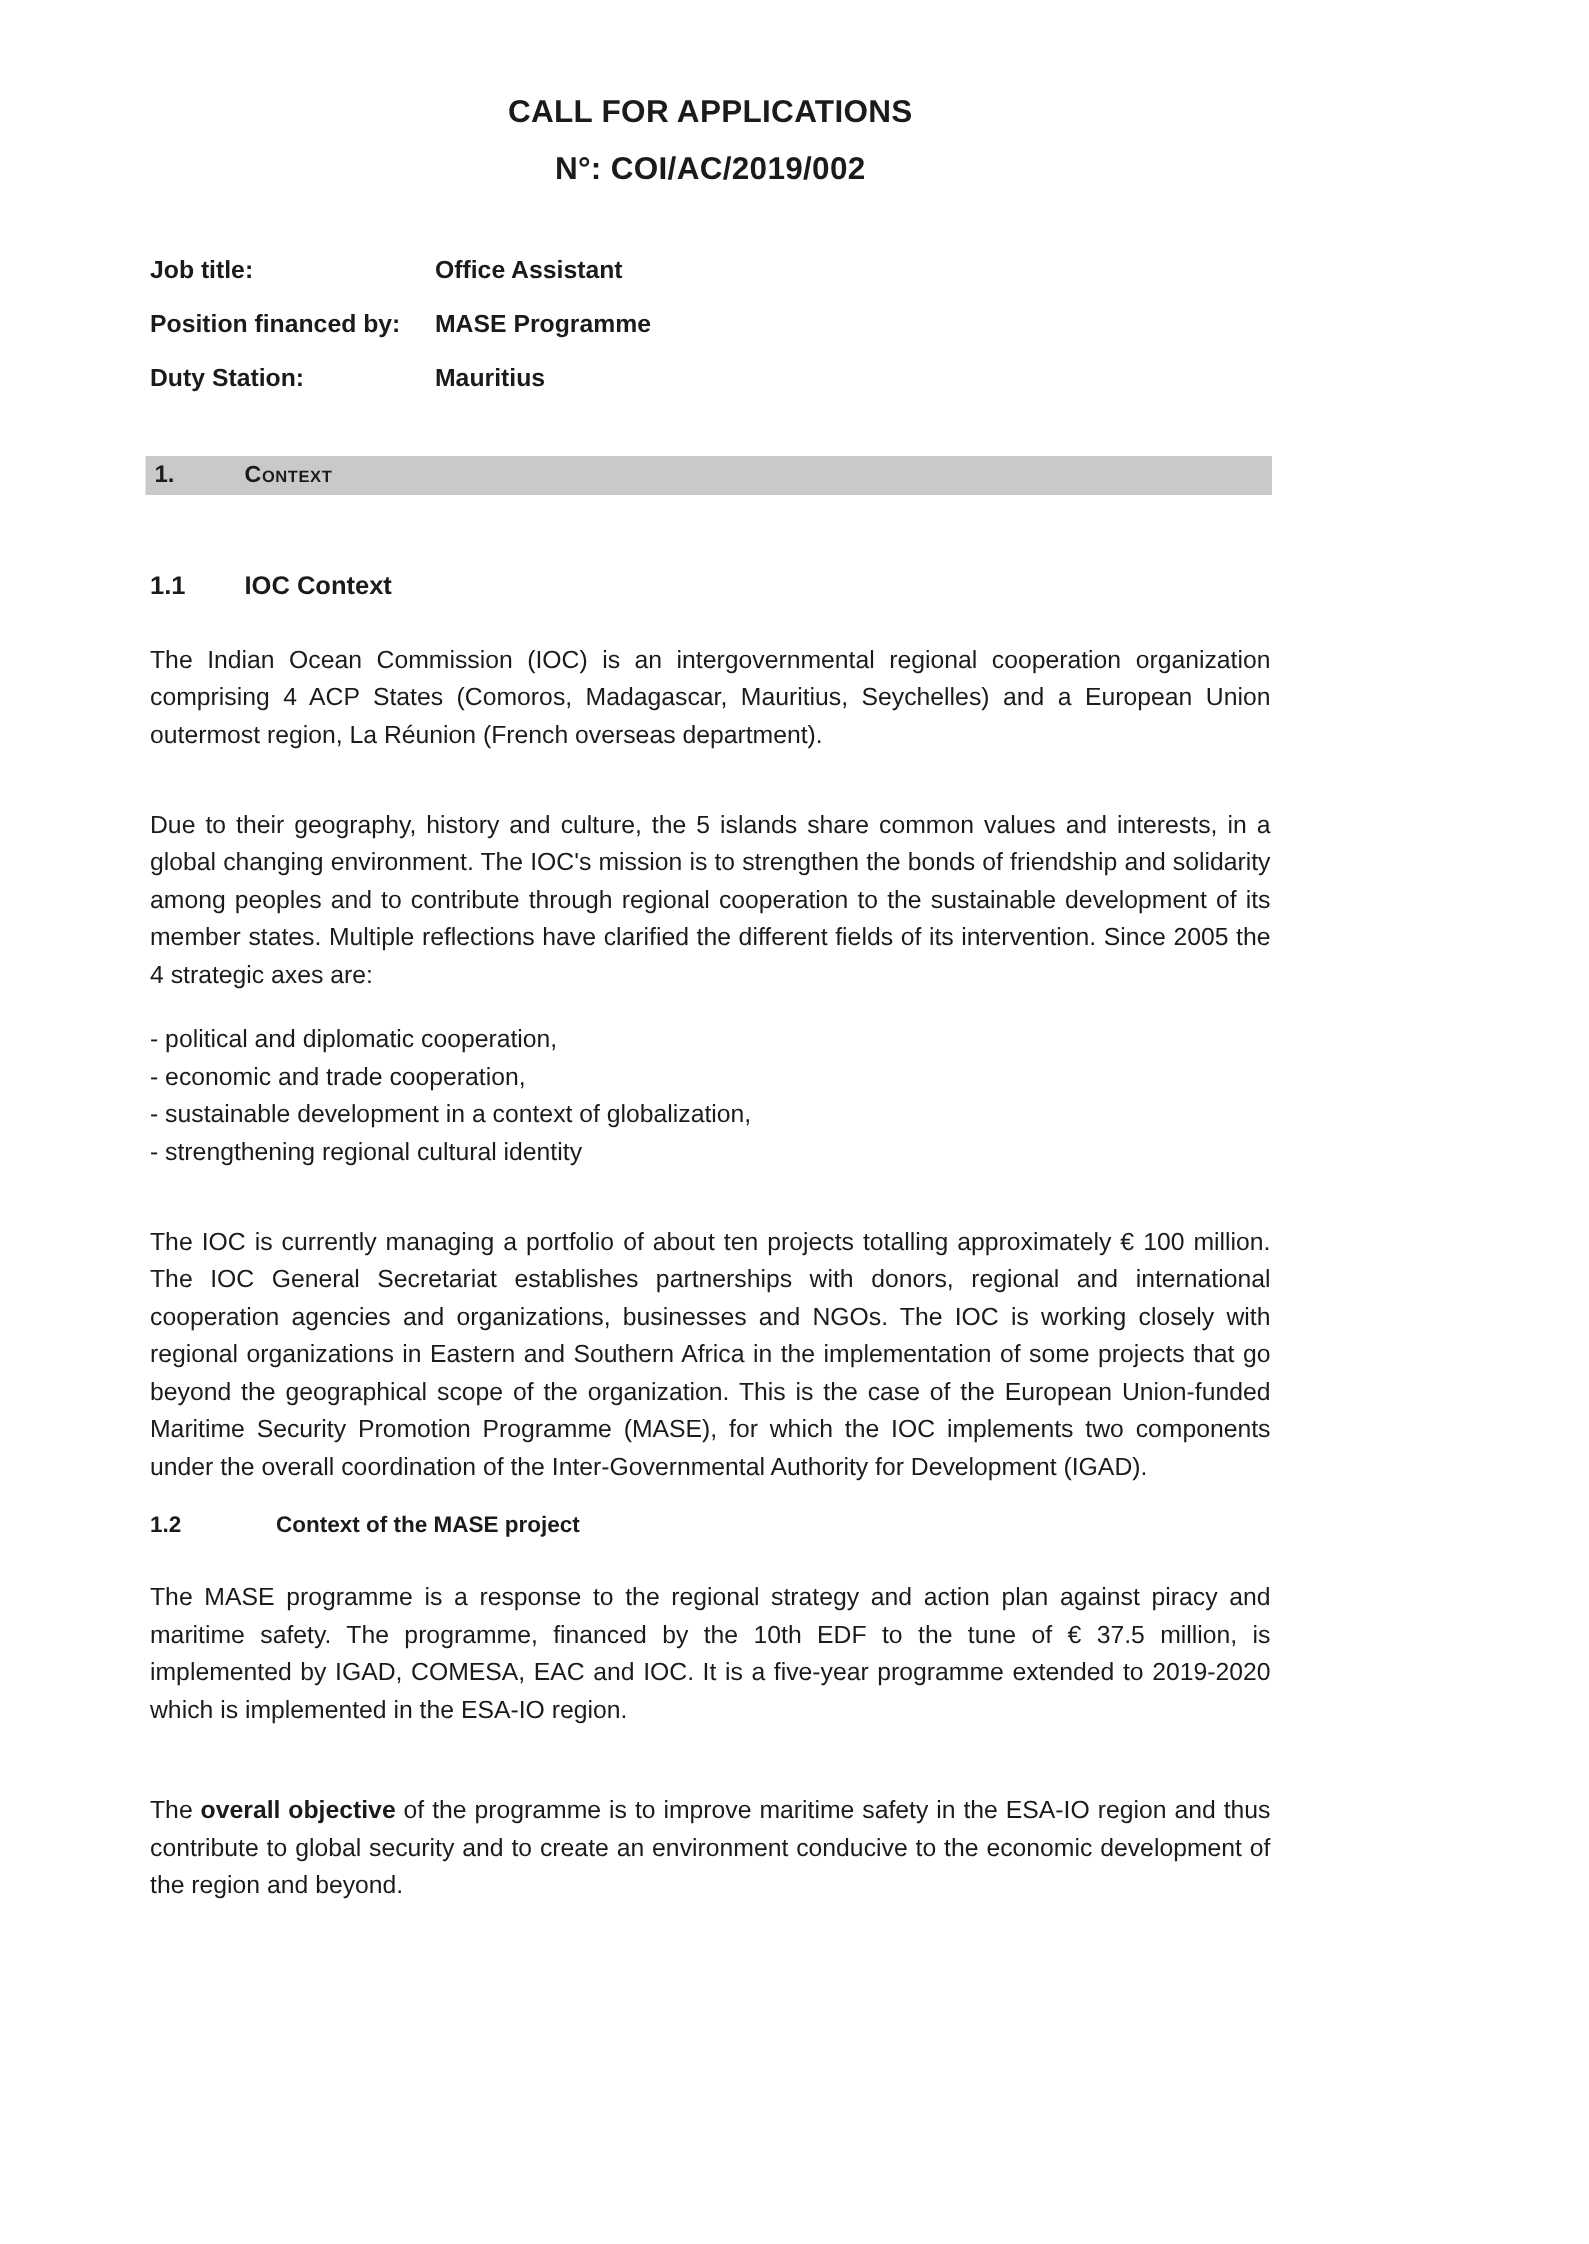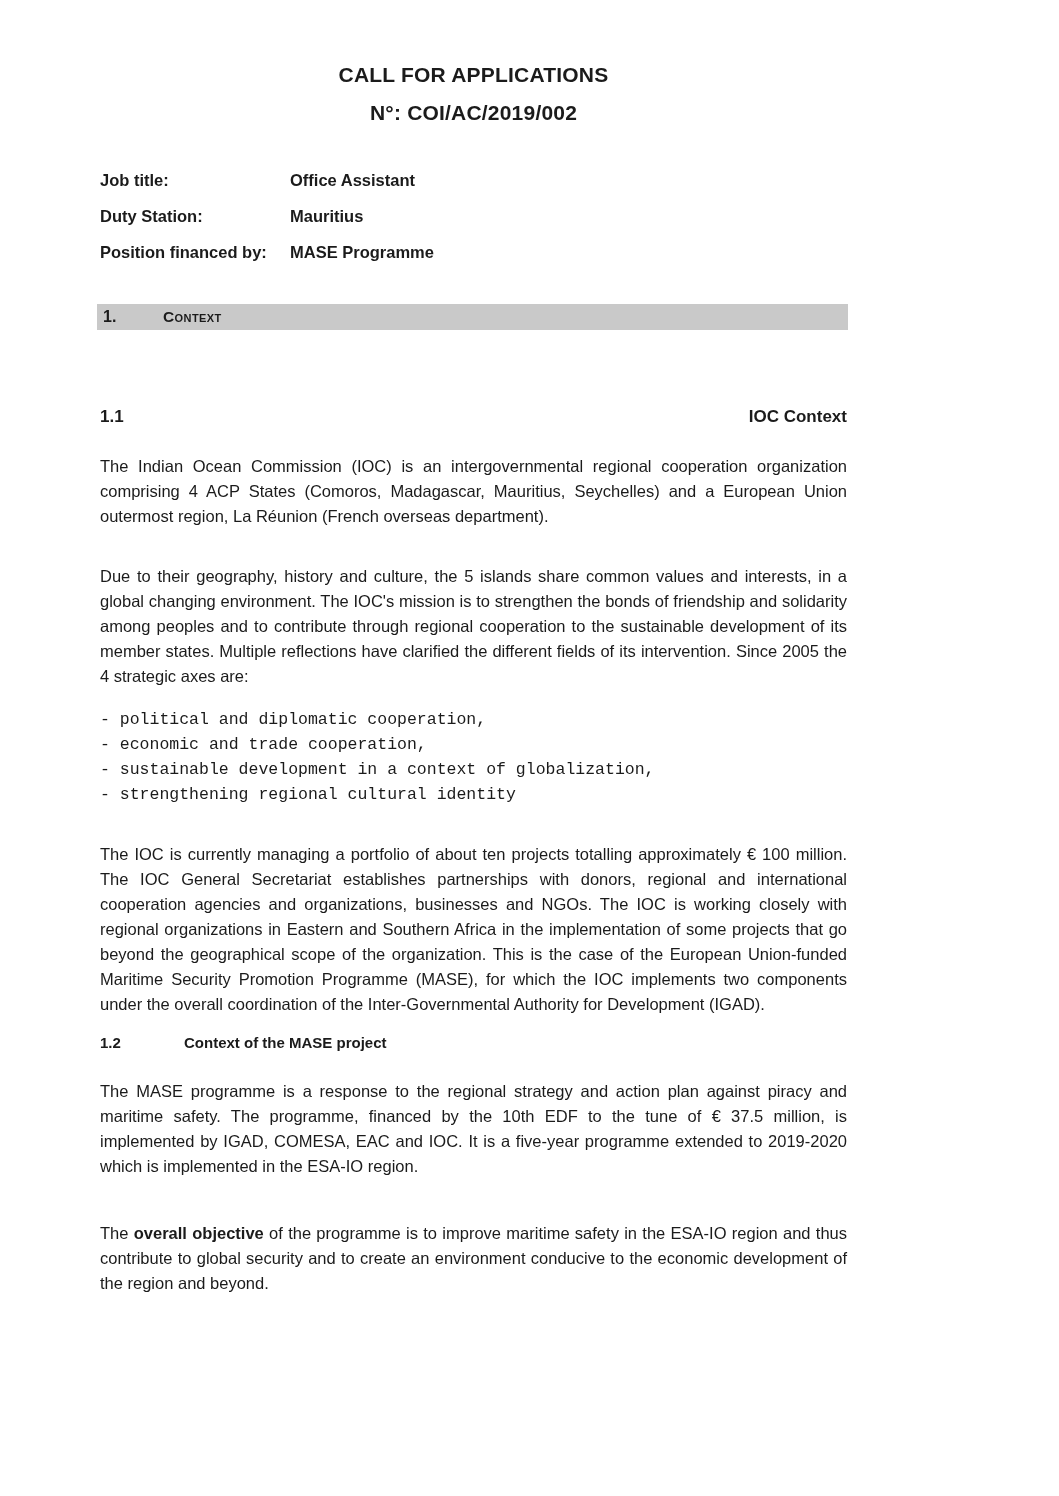--- a/index.html
+++ b/index.html
@@ -61,26 +61,25 @@
     width: 60px;
     flex: 0 0 60px;
   }
   .section-bar .sec-title {
     font-weight: bold;
     font-size: 15.5px;
     font-variant: small-caps;
     letter-spacing: 0.4px;
   }
   .heading-1 {
-    margin-top: 76px;
+    margin-top: 50px;
     display: flex;
     font-weight: bold;
     font-size: 17px;
     line-height: 22px;
-    justify-content: space-between;
   }
   .heading-1 .h-num {
     flex: 0 0 63px;
   }
   .heading-2 {
     margin-top: 16px;
     display: flex;
     font-weight: bold;
     font-size: 15px;
     line-height: 20px;
@@ -95,46 +94,46 @@
     margin: 0;
   }
   .para.mt-26 { margin-top: 26px; }
   .para.mt-20 { margin-top: 35px; }
   .para.mt-42 { margin-top: 42px; }
   .axes-list {
     margin-top: 18px;
     font-size: 16.5px;
     line-height: 25px;
   }
-  .axes-list .list-line { white-space: pre-wrap; font-family: Liberation Mono, monospace; }
+  .axes-list .list-line { white-space: pre-wrap; }
   .bold-inline { font-weight: bold; }
 </style>
 </head>
 <body>
 
 <div class="page">
   <div class="content">
 
     <div class="doc-title">
       <div>CALL FOR APPLICATIONS</div>
       <div>N°: COI/AC/2019/002</div>
     </div>
 
     <div class="meta">
       <div class="meta-row">
         <div class="meta-label">Job title:</div>
         <div class="meta-value">Office Assistant</div>
       </div>
       <div class="meta-row">
+        <div class="meta-label">Position financed by:</div>
+        <div class="meta-value">MASE Programme</div>
+      </div>
+      <div class="meta-row">
         <div class="meta-label">Duty Station:</div>
         <div class="meta-value">Mauritius</div>
-      </div>
-      <div class="meta-row">
-        <div class="meta-label">Position financed by:</div>
-        <div class="meta-value">MASE Programme</div>
       </div>
     </div>
 
     <div class="section-bar">
       <span class="sec-num">1.</span>
       <span class="sec-title">Context</span>
     </div>
 
     <div class="heading-1">
       <span class="h-num">1.1</span>

